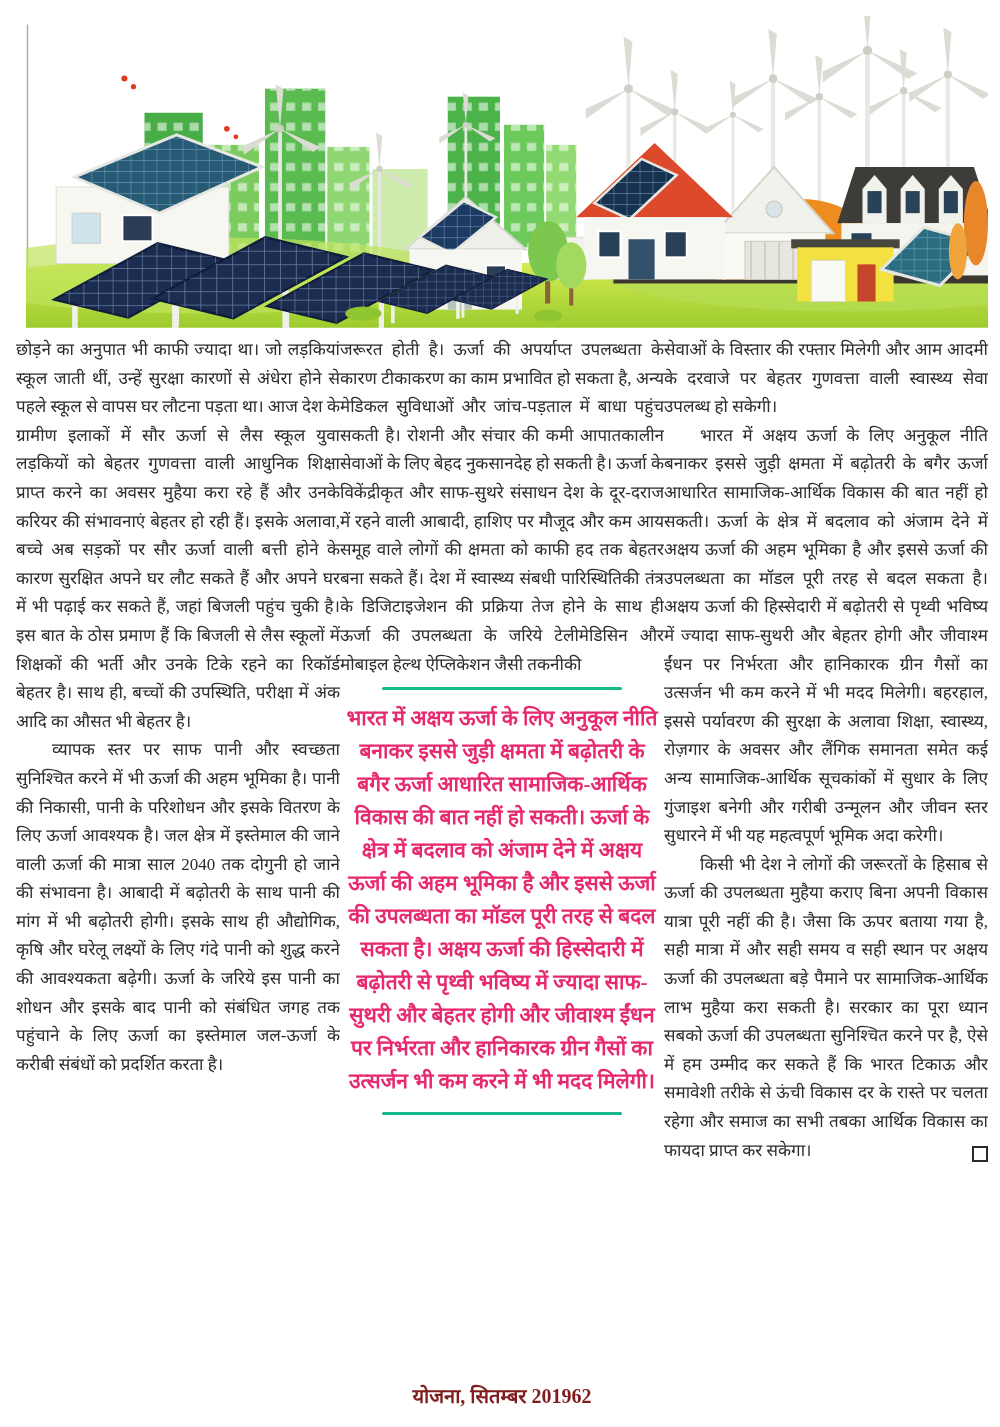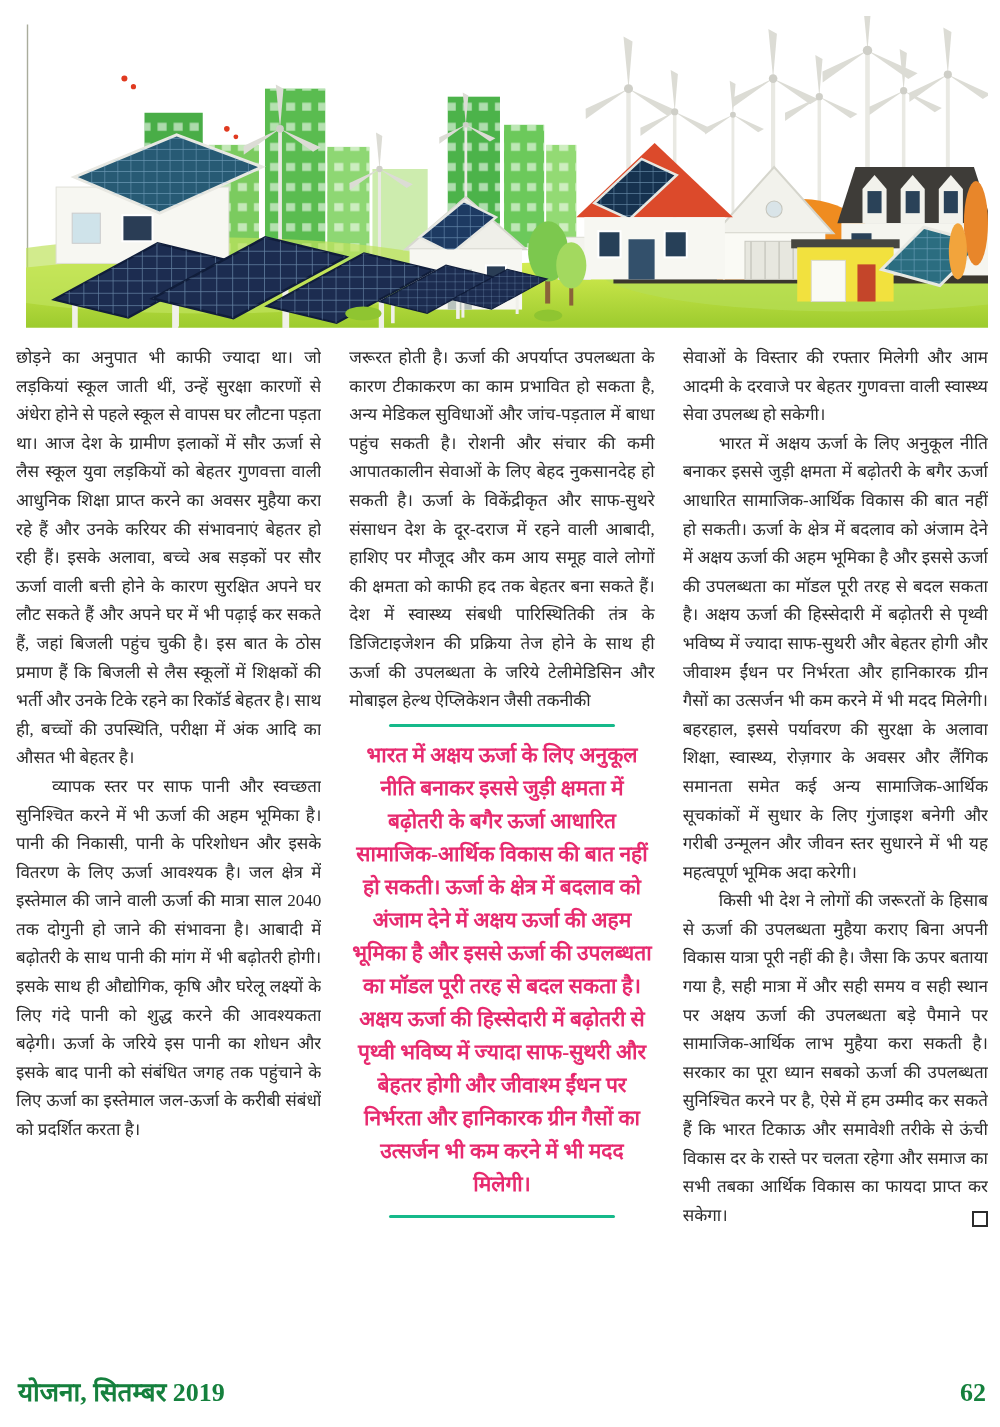--- a/index.html
+++ b/index.html
@@ -3,40 +3,40 @@
 <meta charset="utf-8">
 <style>
   html,body{margin:0;padding:0;background:#ffffff;}
   .page{
     position:relative;width:1000px;height:1427px;background:#ffffff;overflow:hidden;
     font-family:"Liberation Serif","DejaVu Serif",serif;
   }
   .illustration{position:absolute;top:16px;left:26px;width:962px;height:312px;}
   .illustration svg{width:100%;height:100%;display:block;}
   .columns{
-    position:absolute;top:344px;left:16px;width:972px;height:1034px;
-    display:flex;gap:28px;
+    position:absolute;top:336px;left:16px;width:972px;height:1034px;
+    display:flex;gap:0;
   }
   .col{
     flex:1;min-width:0;overflow:hidden;
     font-size:17px;line-height:28.6px;text-align:justify;color:#2b2b2b;
     text-justify:inter-word;
   }
   .col p{margin:0;}
   .indent{text-indent:36px;}
   .quote-box{margin-top:8px;}
   .quote-rule{height:3px;width:74%;margin:0 auto;background:#16b98a;border-radius:2px;}
   .quote-text{
     padding:12px 2px 14px;text-align:center;font-weight:bold;
     font-size:21px;line-height:33px;color:#e72a6f;text-indent:0;
   }
   .footer{
     position:absolute;left:18px;right:14px;bottom:18px;
-    display:flex;justify-content:space-between;align-items:baseline;
-    font-weight:bold;font-size:26px;color:#15803d;
+    display:flex;justify-content:center;align-items:baseline;
+    font-weight:bold;font-size:20px;color:#7f1d1d;
   }
   .end-mark{
     float:right;width:12px;height:12px;border:2px solid #2b2b2b;
     margin-top:9px;margin-left:6px;
   }
 </style>
 </head>
 <body>
 
 <div class="page">

